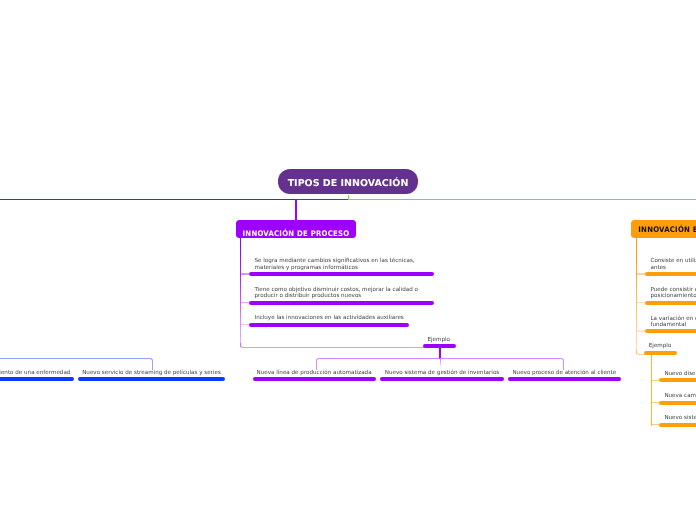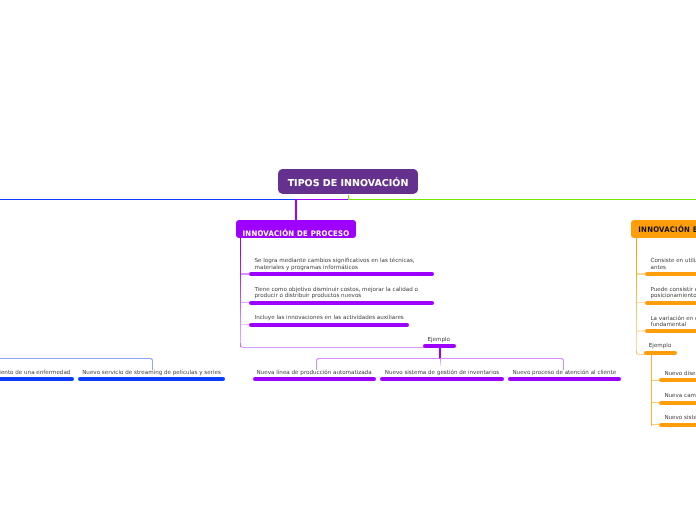--- a/index.html
+++ b/index.html
@@ -3,21 +3,21 @@
 <meta charset="utf-8">
 <title>Mapa mental - Tipos de innovación</title>
 <style>
   html,body{margin:0;padding:0;}
   body{width:696px;height:520px;background:#ffffff;overflow:hidden;
        font-family:"DejaVu Sans",sans-serif;
        -webkit-font-smoothing:antialiased;text-rendering:geometricPrecision;}
   #canvas{position:absolute;left:0;top:0;width:696px;height:520px;overflow:hidden;}
   .node{position:absolute;box-sizing:border-box;display:flex;align-items:center;
         white-space:nowrap;}
-  .root{border-radius:5px;font-weight:700;font-size:9.5px;letter-spacing:0;
+  .root{border-radius:12px;font-weight:700;font-size:9.5px;letter-spacing:0;
         justify-content:center;}
   .cat{border-radius:3.5px;font-weight:700;font-size:7.7px;font-stretch:condensed;
        letter-spacing:.25px;justify-content:center;}
   .leaftext{position:absolute;font-size:5.6px;line-height:6.2px;letter-spacing:0;white-space:pre;
             -webkit-font-smoothing:antialiased;}
   .ul{position:absolute;border-radius:2.4px;}
   .seg{position:absolute;}
   .bend{position:absolute;background:transparent;}
 </style>
 </head>

